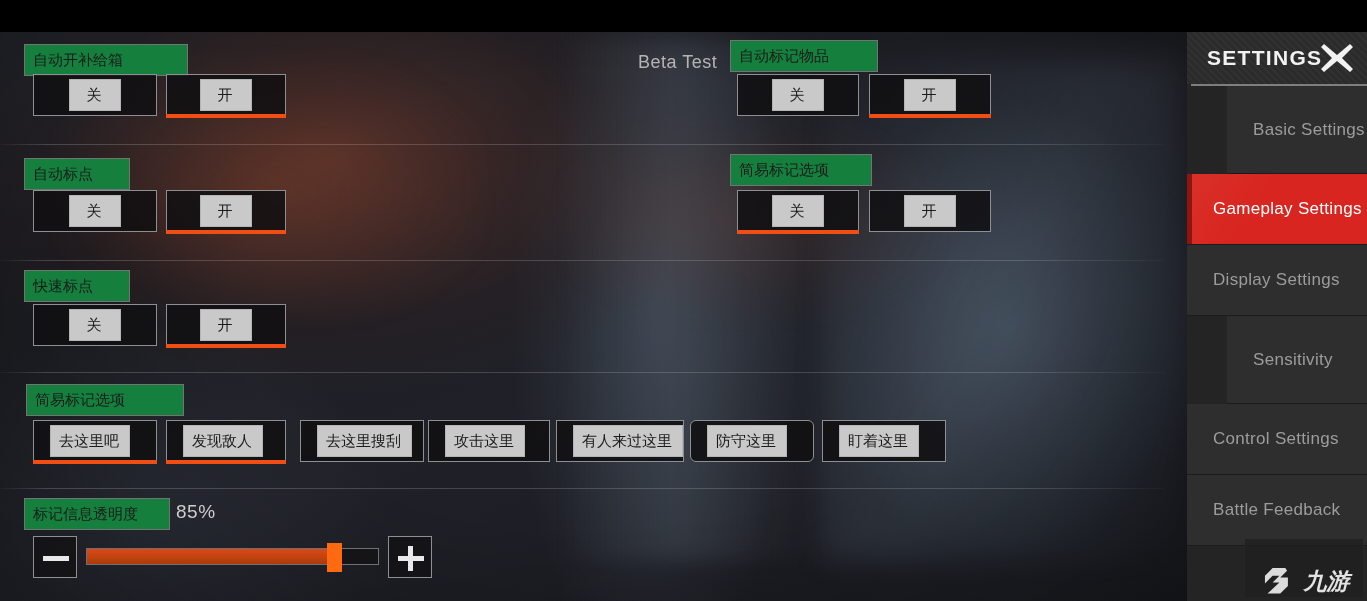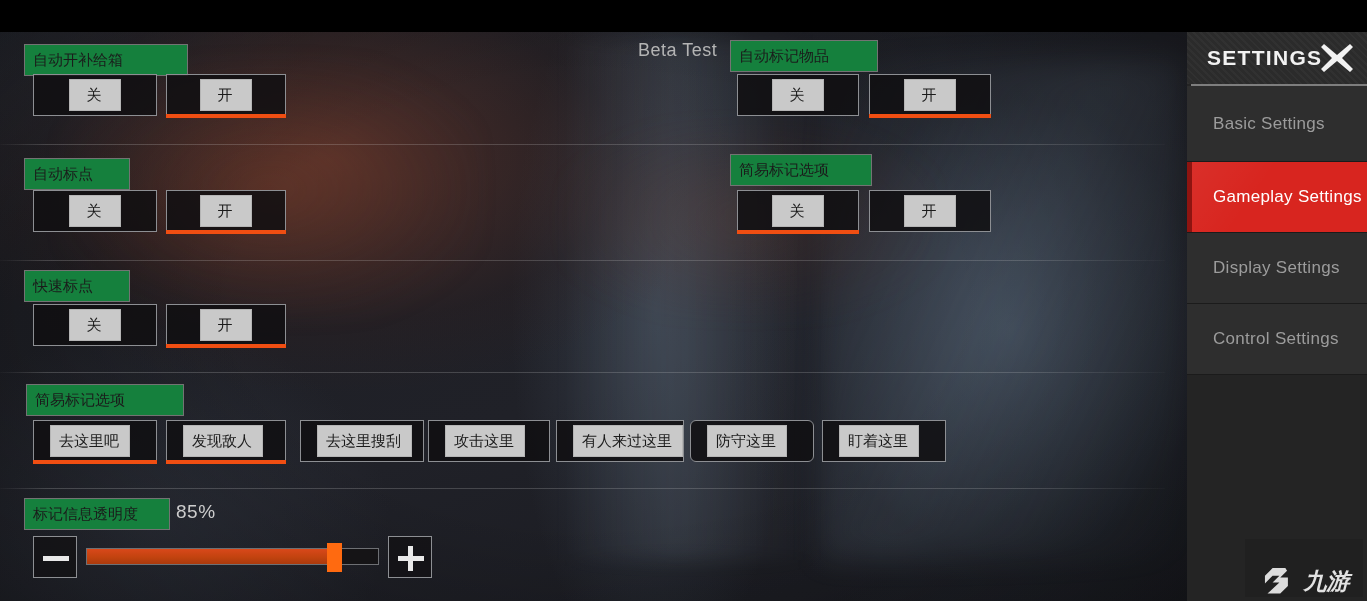--- a/index.html
+++ b/index.html
@@ -232,21 +232,21 @@
     padding: 0 0 0 26px;
     display: flex;
     align-items: center;
     color: #9c9c9c;
     font-size: 17px;
     line-height: 1.27;
     border-bottom: 1px solid #1b1b1b;
     background: #2e2e2e;
     letter-spacing: 0.3px;
   }
-  .sb-item.h1 { height: 76px; }
+  .sb-item.h1 { height: 88px; margin-left: 40px; }
   .sb-item.h2 { height: 71px; }
   .sb-item.active {
     background:
       linear-gradient(125deg, rgba(255,255,255,0.05) 0%, rgba(255,255,255,0) 40%),
       #d8251f;
     color: #ffffff;
   }
   .sb-item.active::before {
     content: "";
     position: absolute;
@@ -306,21 +306,21 @@
 
       <div class="optbtn toggle" style="left:33px; top:42px; width:124px; height:42px;">
         <span class="inner">关</span>
       </div>
       <div class="optbtn toggle sel" style="left:166px; top:42px; width:120px; height:42px;">
         <span class="inner">开</span>
       </div>
     </div>
 
     <div class="row" style="left:0; top:0;">
-      <div class="beta-label" style="left:638px; top:8px;">Beta Test</div>
+      <div class="beta-label" style="left:638px; top:20px;">Beta Test</div>
 
       <div class="chip" style="position:absolute; left:730px; top:8px; width:148px;">自动标记物品</div>
 
       <div class="optbtn toggle" style="left:737px; top:42px; width:122px; height:42px;">
         <span class="inner">关</span>
       </div>
       <div class="optbtn toggle sel" style="left:869px; top:42px; width:122px; height:42px;">
         <span class="inner">开</span>
       </div>
     </div>
@@ -419,22 +419,28 @@
 
     <div class="sb-item h1">
       <span class="txt">Basic Settings</span>
     </div>
     <div class="sb-item h2 active">
       <span class="txt">Gameplay Settings</span>
     </div>
     <div class="sb-item h2">
       <span class="txt">Display Settings</span>
     </div>
+    <div class="sb-item h1">
+      <span class="txt">Sensitivity</span>
+    </div>
     <div class="sb-item h2">
       <span class="txt">Control Settings</span>
+    </div>
+    <div class="sb-item h2">
+      <span class="txt">Battle Feedback</span>
     </div>
   </div>
 
   <div class="wm">
     <svg class="g" viewBox="0 0 40 40" aria-hidden="true">
       <path d="M31 6 L16 6 L7 15 L7 24 L16 15 L24 15 L16 23 L24 23 L10 36 L25 36 L34 27 L34 17 L25 17 L33 9 Z" fill="#dcdcdc"></path>
     </svg>
     <span class="wtxt">九游</span>
   </div>
 

